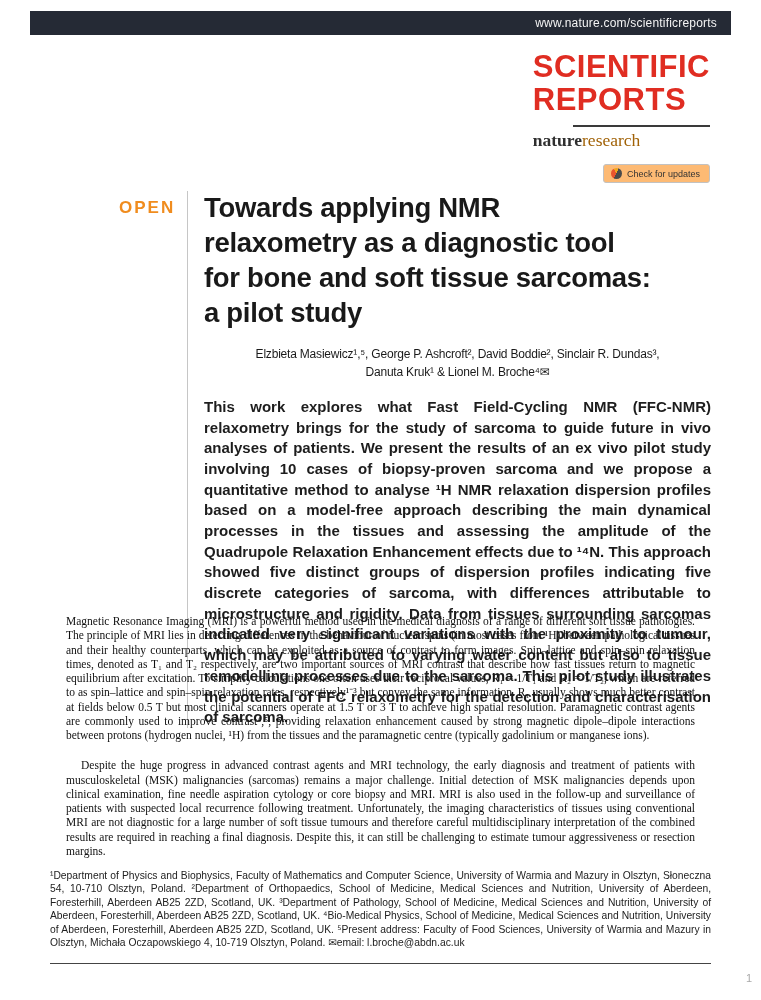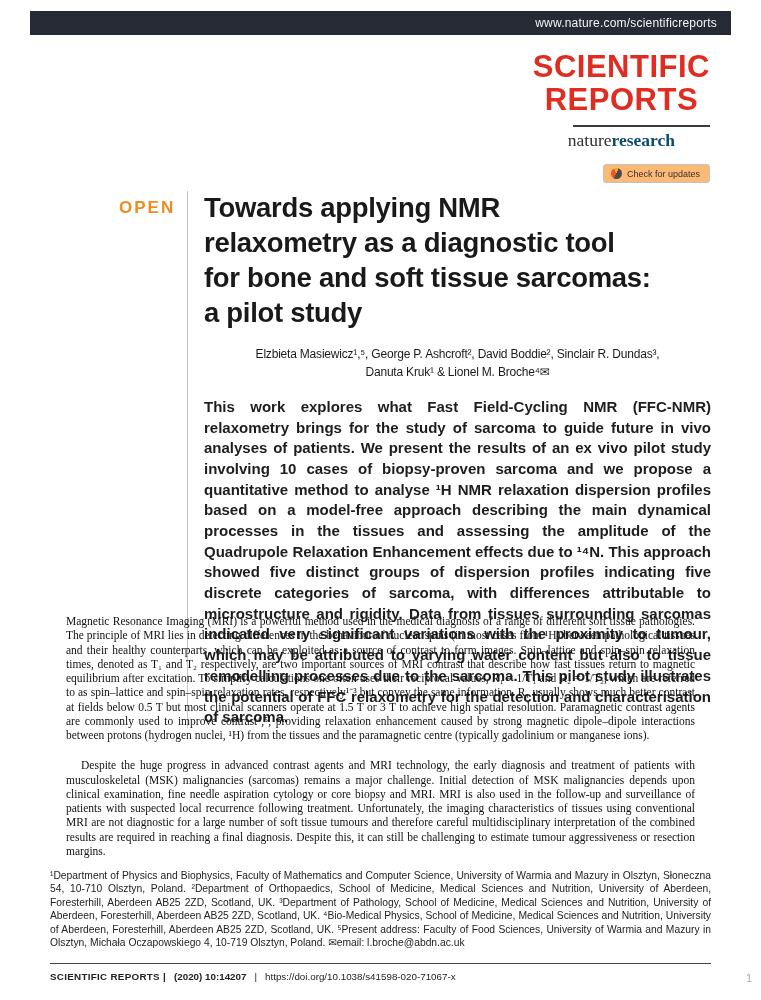--- a/index.html
+++ b/index.html
@@ -11,29 +11,29 @@
 
   
   .topbar {
     position:absolute; left:30px; top:11px; width:701px; height:24px;
     background:#252a35; display:flex; align-items:center; justify-content:flex-end;
     padding-right:14px; box-sizing:border-box;
   }
   .topbar-url { color:#f4f4f4; font-size:12px; letter-spacing:.2px; cursor:pointer; }
 
   
-  .brand { position:absolute; right:51px; top:50px; text-align:center;margin-left:17px; }
+  .brand { position:absolute; right:51px; top:50px; text-align:left;margin-left:17px; }
   .logo-l1, .logo-l2 {
     font-weight:800; font-size:31px; line-height:1.08; color:#e02d22; letter-spacing:.5px;
     font-family:"Liberation Sans", sans-serif;
   }
   .brand-rule { margin:8px 0 0 auto; width:137px; border-top:2px solid #3a3a3a; }
   .publisher { margin-top:3px; font-family:"Liberation Serif", serif; font-size:17.5px; }
-  .pub-b { font-weight:400; color:#2f2f2f; }
-  .pub-l { font-weight:700; color:#0c4a6e; }
+  .pub-b { font-weight:700; color:#2f2f2f; }
+  .pub-l { font-weight:400; color:#a16207; }
 
   .check {
     position:absolute; right:51px; top:164px;
     display:flex; align-items:center; gap:5px;
     border:1px solid #c2c2c2; border-radius:3px; background:#fdba74;
     padding:3px 9px 3px 7px; cursor:pointer;
   }
   .cm-icon {
     width:11px; height:11px; border-radius:50%;
     background:conic-gradient(from 210deg, #e8542e 0 120deg, #f2a71e 120deg 170deg, #4a4a4a 170deg 360deg);
@@ -123,21 +123,15 @@
   </section>
 
   <section class="bodytext">
     <p class="para">Magnetic Resonance Imaging (MRI) is a powerful method used in the medical diagnosis of a range of different soft tissue pathologies. The principle of MRI lies in detecting differences in the behaviour of nuclear spins (in most cases from ¹H) between pathological tissues and their healthy counterparts, which can be exploited as a source of contrast to form images. Spin–lattice and spin–spin relaxation times, denoted as T₁ and T₂ respectively, are two important sources of MRI contrast that describe how fast tissues return to magnetic equilibrium after excitation. To simplify calculations one often uses their reciprocal values, R₁ = 1/T₁ and R₂ = 1/T₂, which are referred to as spin–lattice and spin–spin relaxation rates, respectively¹⁻³ but convey the same information. R₁ usually shows much better contrast at fields below 0.5 T but most clinical scanners operate at 1.5 T or 3 T to achieve high spatial resolution. Paramagnetic contrast agents are commonly used to improve contrast⁴,⁵, providing relaxation enhancement caused by strong magnetic dipole–dipole interactions between protons (hydrogen nuclei, ¹H) from the tissues and the paramagnetic centre (typically gadolinium or manganese ions).</p>
     <p class="para indent">Despite the huge progress in advanced contrast agents and MRI technology, the early diagnosis and treatment of patients with musculoskeletal (MSK) malignancies (sarcomas) remains a major challenge. Initial detection of MSK malignancies depends upon clinical examination, fine needle aspiration cytology or core biopsy and MRI. MRI is also used in the follow-up and surveillance of patients with suspected local recurrence following treatment. Unfortunately, the imaging characteristics of tissues using conventional MRI are not diagnostic for a large number of soft tissue tumours and therefore careful multidisciplinary interpretation of the combined results are required in reaching a final diagnosis. Despite this, it can still be challenging to estimate tumour aggressiveness or resection margins.</p>
   </section>
 
   <section class="affil">¹Department of Physics and Biophysics, Faculty of Mathematics and Computer Science, University of Warmia and Mazury in Olsztyn, Słoneczna 54, 10-710 Olsztyn, Poland. ²Department of Orthopaedics, School of Medicine, Medical Sciences and Nutrition, University of Aberdeen, Foresterhill, Aberdeen AB25 2ZD, Scotland, UK. ³Department of Pathology, School of Medicine, Medical Sciences and Nutrition, University of Aberdeen, Foresterhill, Aberdeen AB25 2ZD, Scotland, UK. ⁴Bio-Medical Physics, School of Medicine, Medical Sciences and Nutrition, University of Aberdeen, Foresterhill, Aberdeen AB25 2ZD, Scotland, UK. ⁵Present address: Faculty of Food Sciences, University of Warmia and Mazury in Olsztyn, Michała Oczapowskiego 4, 10-719 Olsztyn, Poland. ✉email: l.broche@abdn.ac.uk</section>
 
   <div class="footer-rule"></div>
-  <footer class="footer-line">
-    <span class="f-journal">SCIENTIFIC REPORTS |</span>
-    <span class="f-cit">(2020) 10:14207</span>
-    <span class="f-sep">|</span>
-    <span class="f-doi">https://doi.org/10.1038/s41598-020-71067-x</span>
-  </footer>
   <div class="pageno">1</div>
 
 </div>
 
 </body></html>

